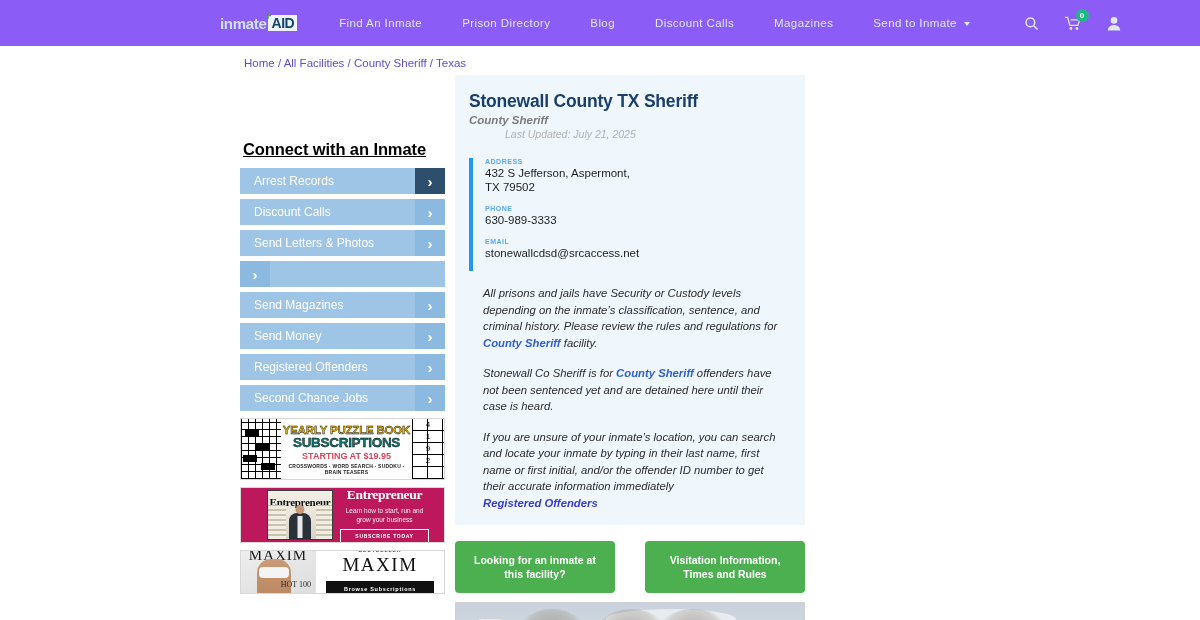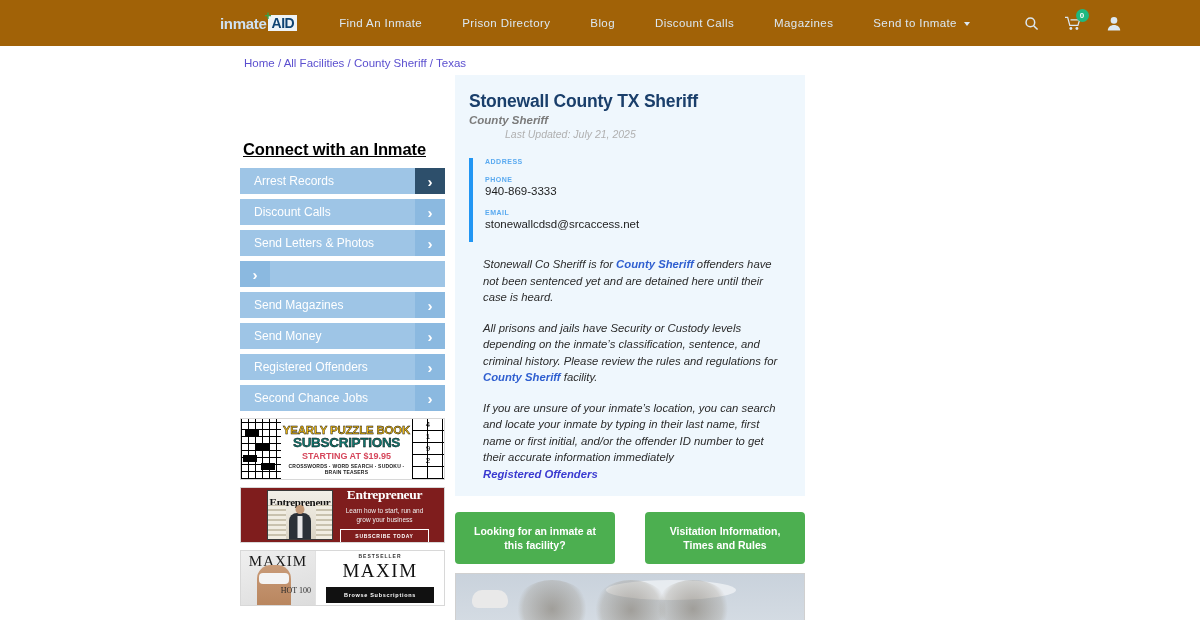--- a/index.html
+++ b/index.html
@@ -6,21 +6,21 @@
   html, body {
     width: 1200px; height: 620px;
     background: #ffffff;
     font-family: "Liberation Sans", sans-serif;
     overflow: hidden;
   }
 
   
   .navbar {
     height: 46px;
-    background: #a16207;
+    background: #8b5cf6;
     display: flex;
     align-items: center;
     padding: 0 220px;
     position: relative;
   }
   .logo {
     display: flex; align-items: center;
     margin-right: 42px;
     position: relative;
   }
@@ -183,21 +183,21 @@
   }
   .pz-l1 { font-size: 11.5px; font-weight: bold; color: #e8b413; letter-spacing: -0.2px;
            -webkit-text-stroke: 0.4px #000; }
   .pz-l2 { font-size: 13.5px; font-weight: bold; color: #0f766e; letter-spacing: -0.3px;
            -webkit-text-stroke: 0.4px #000; margin-top: -1px; }
   .pz-l3 { font-size: 9px; font-weight: bold; color: #d6465b; margin-top: 1px; }
   .pz-l4 { font-size: 5px; font-weight: bold; color: #222; letter-spacing: 0.2px; margin-top: 2px; }
 
   .ad-ent {
     height: 56px;
-    background: #7f1d1d;
+    background: #be185d;
     display: flex;
     align-items: center;
   }
   .ent-cover {
     width: 66px; height: 50px;
     margin: 0 6px 0 26px;
     background: linear-gradient(180deg,#f2efe8 0%,#e7e2d6 60%,#d8d2c2 100%);
     position: relative; overflow: hidden;
     border: 1px solid #3a3a3a;
   }
@@ -238,21 +238,21 @@
   .ent-tag { font-size: 6.5px; margin-top: 3px; line-height: 9px; color: #efefef; }
   .ent-btn {
     display: inline-block; margin-top: 5px;
     border: 1px solid #ffffff;
     padding: 3px 14px;
     font-size: 5px; font-weight: bold; letter-spacing: 0.7px;
     cursor: pointer;
   }
 
   .ad-maxim {
-    height: 56px; background: #ffffff; display: flex; align-items: center;
+    height: 44px; background: #ffffff; display: flex; align-items: center;
   }
   .mx-cover {
     width: 84px; height: 54px;
     background: linear-gradient(160deg,#efefef 0%,#dcdcdc 100%);
     position: relative; overflow: hidden;
     border-right: 1px solid #e2e2e2;
   }
   .mx-cover-title {
     font-family: "Liberation Serif", serif;
     font-size: 15px; letter-spacing: 1px; color: #1a1a1a;
@@ -508,38 +508,39 @@
   <div class="content">
     <div class="facility-card">
       <div class="facility-title">Stonewall County TX Sheriff</div>
       <div class="facility-sub">County Sheriff</div>
       <div class="facility-updated">Last Updated: July 21, 2025</div>
 
       <div class="info-block">
         <div class="info-col">
           <div class="info-group">
             <div class="info-label">ADDRESS</div>
+            <div class="info-value">432 S Jefferson, Aspermont, TX 79502</div>
           </div>
           <div class="info-group">
             <div class="info-label">PHONE</div>
-            <div class="info-value">940-869-3333</div>
+            <div class="info-value">630-989-3333</div>
           </div>
           <div class="info-group">
             <div class="info-label">EMAIL</div>
             <div class="info-value">stonewallcdsd@srcaccess.net</div>
           </div>
         </div>
       </div>
 
       <div class="para">
+        <span>All prisons and jails have Security or Custody levels depending on the inmate’s classification, sentence, and criminal history. Please review the rules and regulations for </span><span class="lnk">County Sheriff</span><span> facility.</span>
+      </div>
+
+      <div class="para">
         <span>Stonewall Co Sheriff is for </span><span class="lnk">County Sheriff</span><span> offenders have not been sentenced yet and are detained here until their case is heard.</span>
-      </div>
-
-      <div class="para">
-        <span>All prisons and jails have Security or Custody levels depending on the inmate’s classification, sentence, and criminal history. Please review the rules and regulations for </span><span class="lnk">County Sheriff</span><span> facility.</span>
       </div>
 
       <div class="para">
         <span>If you are unsure of your inmate’s location, you can search and locate your inmate by typing in their last name, first name or first initial, and/or the offender ID number to get their accurate information immediately</span>
         <span class="lnk-block">Registered Offenders</span>
       </div>
     </div>
 
     <div class="cta-row">
       <button class="cta">Looking for an inmate at this facility?</button>

